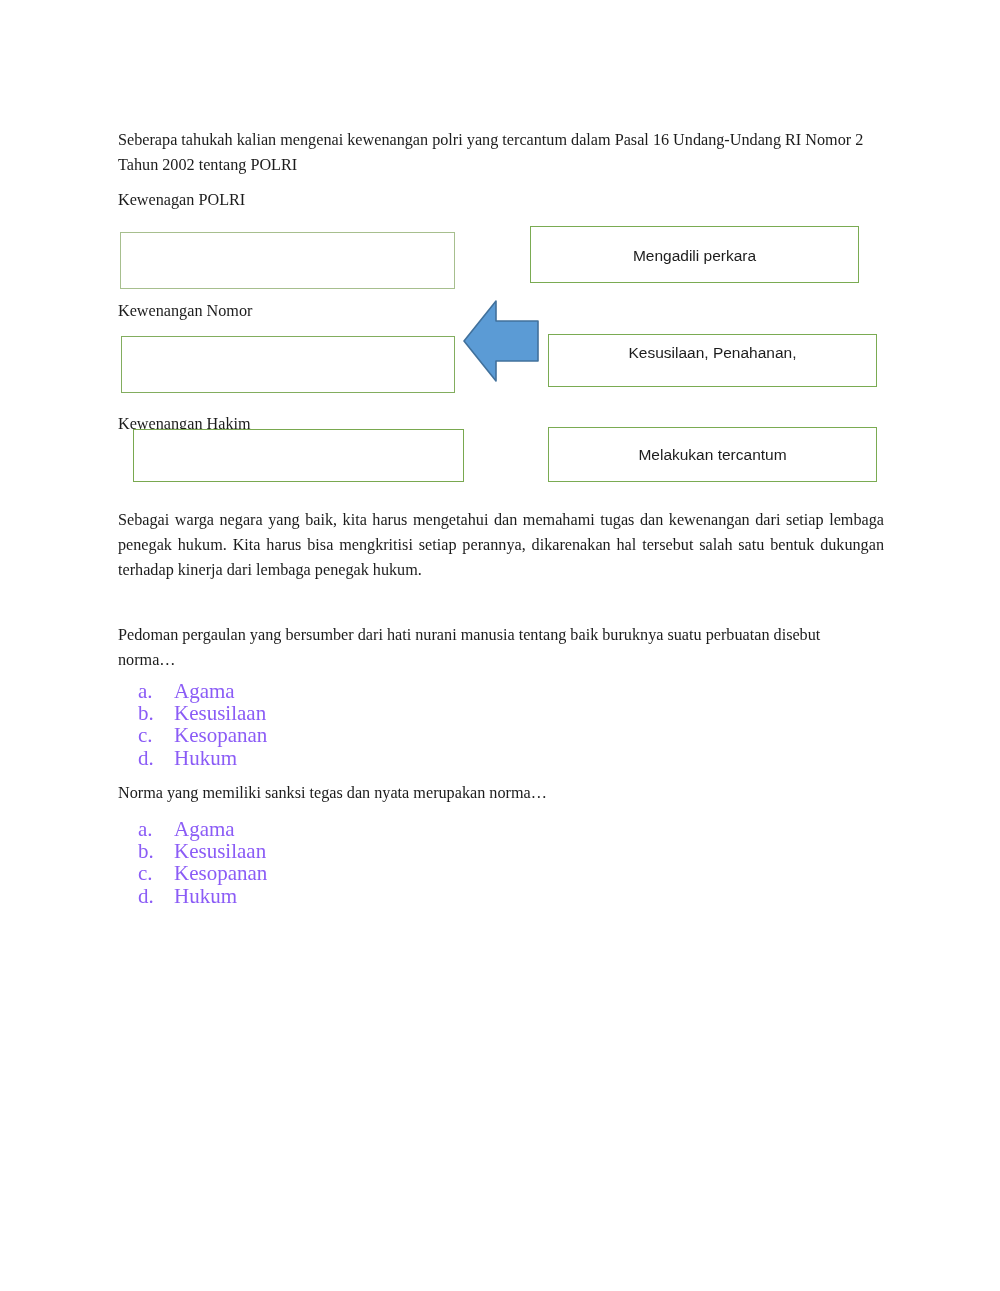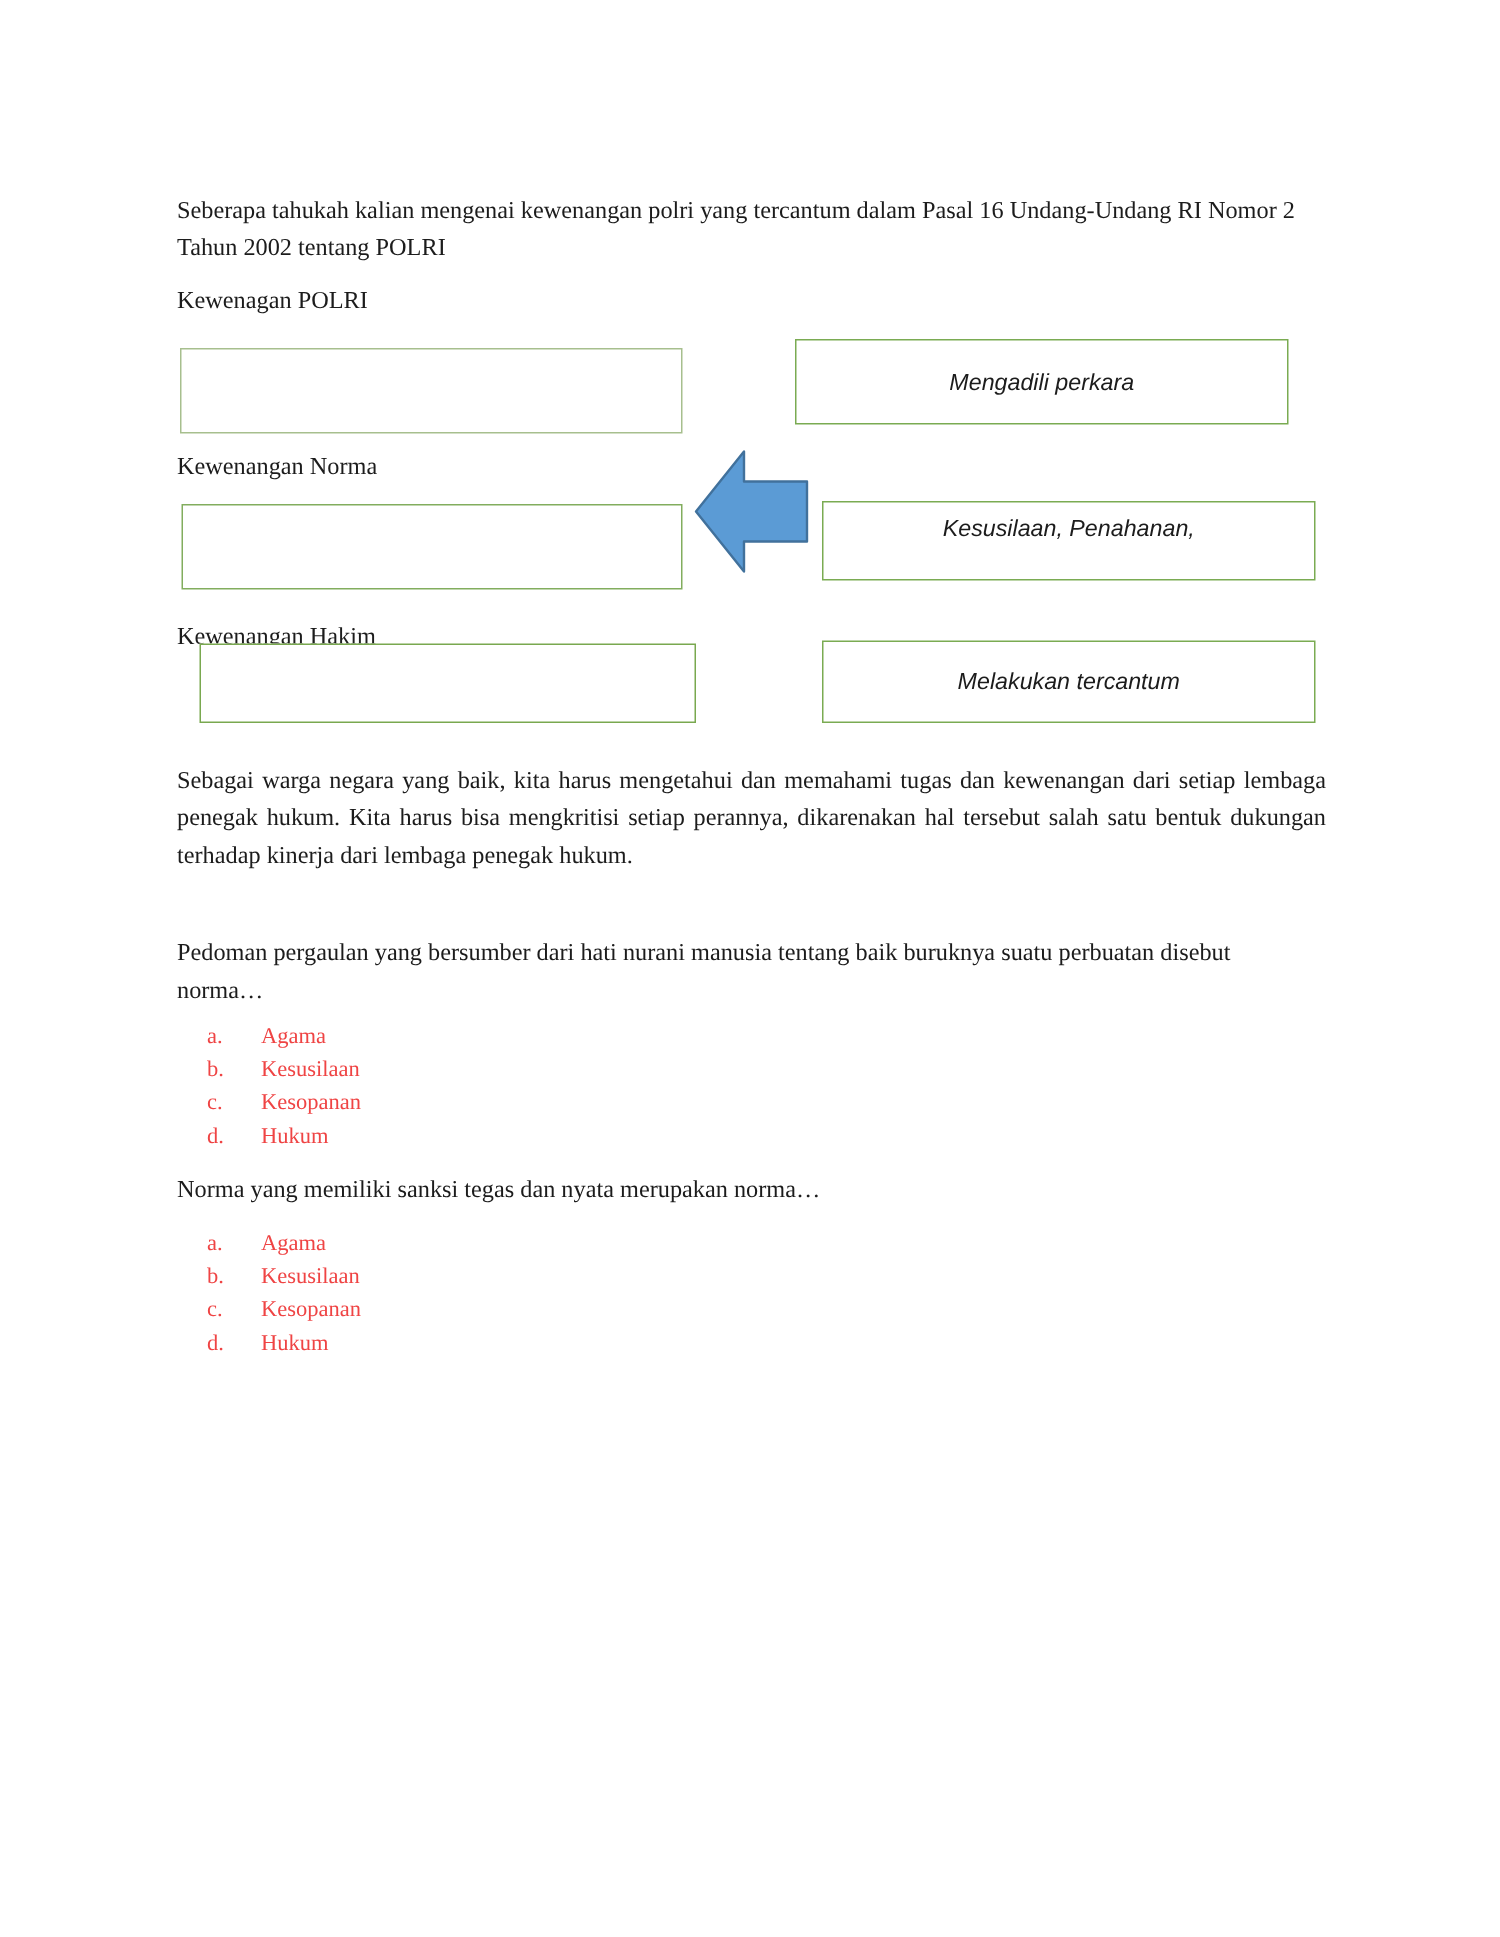--- a/index.html
+++ b/index.html
@@ -90,21 +90,21 @@
   .prompt-box-2 {
     left: 548px; top: 318px;
     width: 329px; height: 53px;
     padding-top: 7px;
   }
   .prompt-box-3 {
     left: 548px; top: 411px;
     width: 329px; height: 55px;
     padding-top: 16px;
   }
-  .prompt-line { display: block; font-style: italic; }
+  .prompt-line { display: block; }
 
   
   .arrow-wrap {
     position: absolute;
     left: 462px;
     top: 281px;
     width: 78px;
     height: 88px;
   }
   .arrow-wrap svg { display: block; }
@@ -134,44 +134,44 @@
     margin: 0;
     padding: 0;
     list-style: none;
   }
   .options-1 { top: 664px; }
   .options-2 { top: 802px; }
 
   .options li {
     display: block;
     font-family: "Liberation Serif", "DejaVu Serif", serif;
-    font-size: 15px;
+    font-size: 21px;
     line-height: 22.2px;
-    color: #ef4444;
+    color: #8b5cf6;
     white-space: nowrap;
   }
   .opt-marker {
     display: inline-block;
     width: 36px;
     text-align: left;
   }
   .opt-text { display: inline-block; }
 </style>
 </head>
 <body>
 
 <div class="page">
 
   <div class="abs body-text intro">Seberapa tahukah kalian mengenai kewenangan polri yang tercantum dalam Pasal 16 Undang-Undang RI Nomor 2 Tahun 2002 tentang POLRI</div>
 
   <div class="abs body-text label-polri">Kewenagan POLRI</div>
 
   <div class="answer-box answer-box-1"></div>
 
-  <div class="abs body-text label-jaksa">Kewenangan Norma</div>
+  <div class="abs body-text label-jaksa">Kewenangan Nomor</div>
 
   <div class="answer-box answer-box-2"></div>
 
   <div class="abs body-text label-hakim">Kewenangan Hakim</div>
 
   <div class="answer-box answer-box-3"></div>
 
   <div class="arrow-wrap">
     <svg width="78" height="88" viewBox="0 0 78 88" xmlns="http://www.w3.org/2000/svg">
       <polygon points="2,44 34,4 34,24 76,24 76,64 34,64 34,84" fill="#5B9BD5" stroke="#41719C" stroke-width="1.6" stroke-linejoin="round"></polygon>

